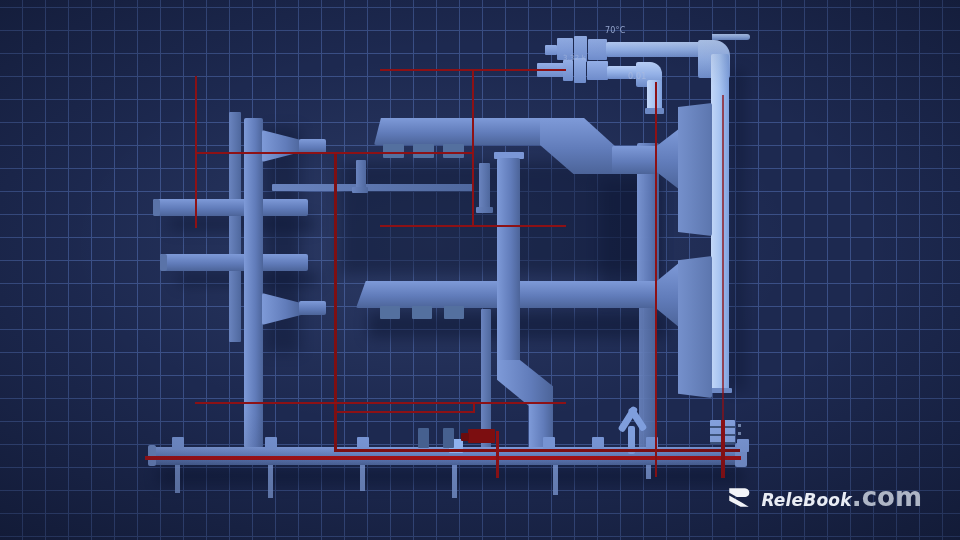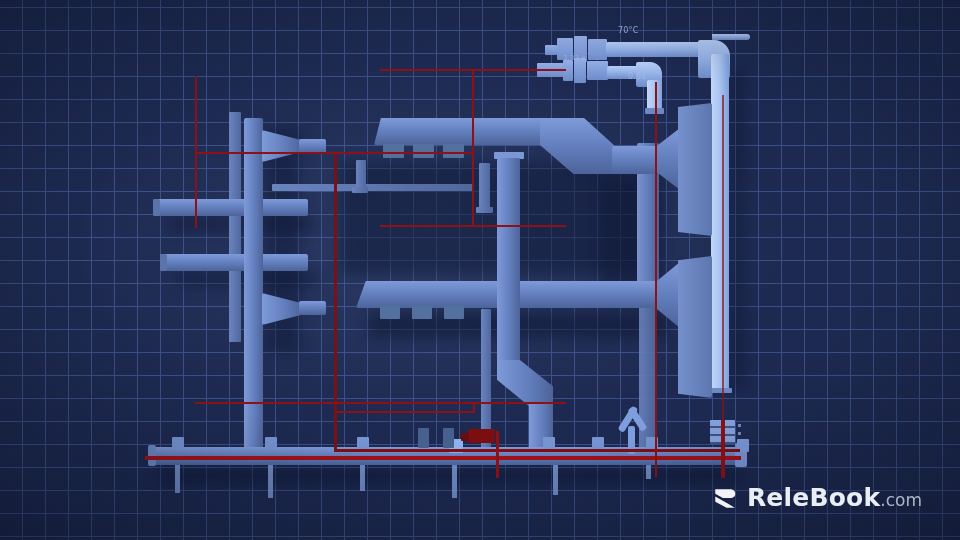--- a/index.html
+++ b/index.html
@@ -20,22 +20,22 @@
   .v-duct{background:linear-gradient(90deg,var(--duct-light,#7e9ad8) 0%,var(--duct-mid,#617cba) 60%,var(--duct-dark,#4c6499) 100%);border-radius:2px;}
   .bright{background:linear-gradient(90deg,#c3d7f8 0%,var(--pipe-bright,#aac6f2) 45%,#7fa0dd 100%);border-radius:2px;}
   .bright-h{background:linear-gradient(180deg,#b6cdf5 0%,#93b0e6 50%,#6e8cc9 100%);border-radius:2px;}
   .thin{background:linear-gradient(90deg,#6a84bf,#4f689e);border-radius:1px;}
   .tab{background:var(--tab-dark,#54709f);border-radius:1px;}
   .blk{background:linear-gradient(180deg,#93aee6,#6f8ccb);border-radius:1px;}
   .red-h{background:var(--red-line,#8d1115);height:2px;}
   .red-v{background:var(--red-line,#8d1115);width:2px;}
   .lbl{position:absolute;color:var(--label-text,#a8b9e0);font-size:8px;letter-spacing:.2px;opacity:.85;white-space:nowrap;}
   .watermark{position:absolute;right:38px;bottom:28px;display:flex;align-items:center;gap:9px;}
-  .watermark .brand{color:var(--wm-text,#e9edf4);font-size:25px;font-weight:bold;letter-spacing:.2px;}
-  .watermark .suffix{color:var(--wm-suffix,#aeb6c6);font-size:17px;font-weight:normal;}
+  .watermark .brand{color:var(--wm-text,#e9edf4);font-size:17px;font-weight:bold;letter-spacing:.2px;font-style:italic;}
+  .watermark .suffix{color:var(--wm-suffix,#aeb6c6);font-size:26px;font-weight:bold;}
 </style>
 </head>
 <body>
 
 <div id="stage">
 
   <div class="grid"></div>
   <div class="glow"></div>
 
   <div class="sh" style="left:340px;top:162px;width:320px;height:112px;opacity:.45"></div>
@@ -156,21 +156,21 @@
     <div class="a red-v" style="left:655px;top:82px;height:395px"></div>
     <div class="a red-v" style="left:722px;top:95px;height:327px;opacity:.7"></div>
     <div class="a" style="left:721px;top:420px;width:4px;height:58px;background:#8d1115"></div>
     <div class="a" style="left:496px;top:431px;width:3px;height:47px;background:#8d1115"></div>
     <div class="a" style="left:468px;top:429px;width:27px;height:14px;background:var(--red-fill,#7c0e10);border-radius:1px"></div>
     <div class="a" style="left:461px;top:433px;width:8px;height:8px;background:#6a0c0e;border-radius:1px"></div>
   </div>
 
   <div class="vignette"></div>
 
-  <div class="lbl" style="left:618px;top:26px">70°C</div>
+  <div class="lbl" style="left:605px;top:26px">70°C</div>
   <div class="lbl" style="left:563px;top:54px;font-size:7px;opacity:.7">3.32 k</div>
   <div class="lbl" style="left:628px;top:72px">0.01</div>
 
   <div class="watermark">
     <svg width="26" height="26" viewBox="0 0 24 24">
       <path fill="#f2f4f8" d="M3 4 H16 C20 4 21.5 5.8 21.5 8 C21.5 10.3 20 12 16.6 12 H10 L3 8 Z"></path>
       <path fill="#f2f4f8" d="M3 10.5 L14.5 17 L21 21 H13.5 L3 15.5 Z"></path>
     </svg>
     <div>
       <span class="brand">ReleBook</span><span class="suffix">.com</span>

